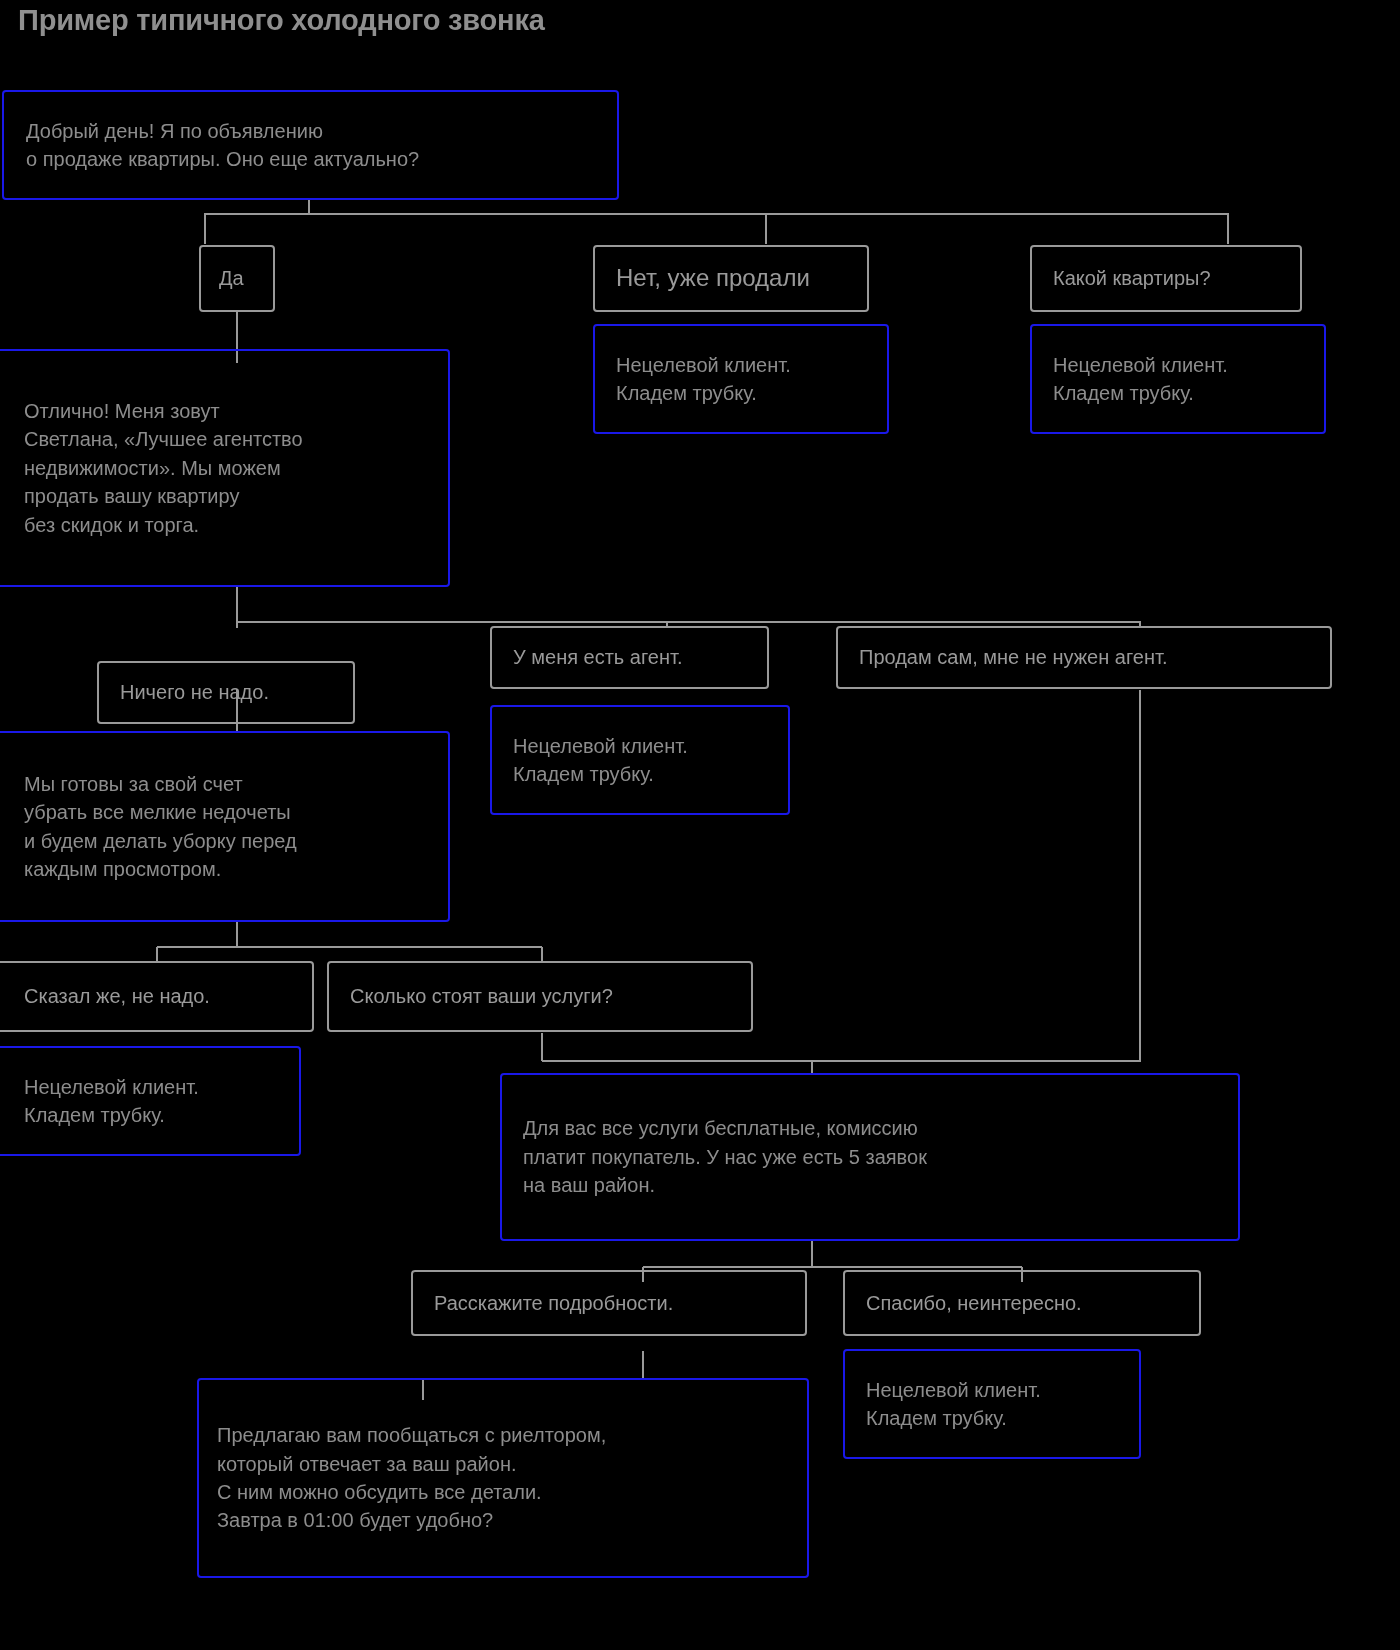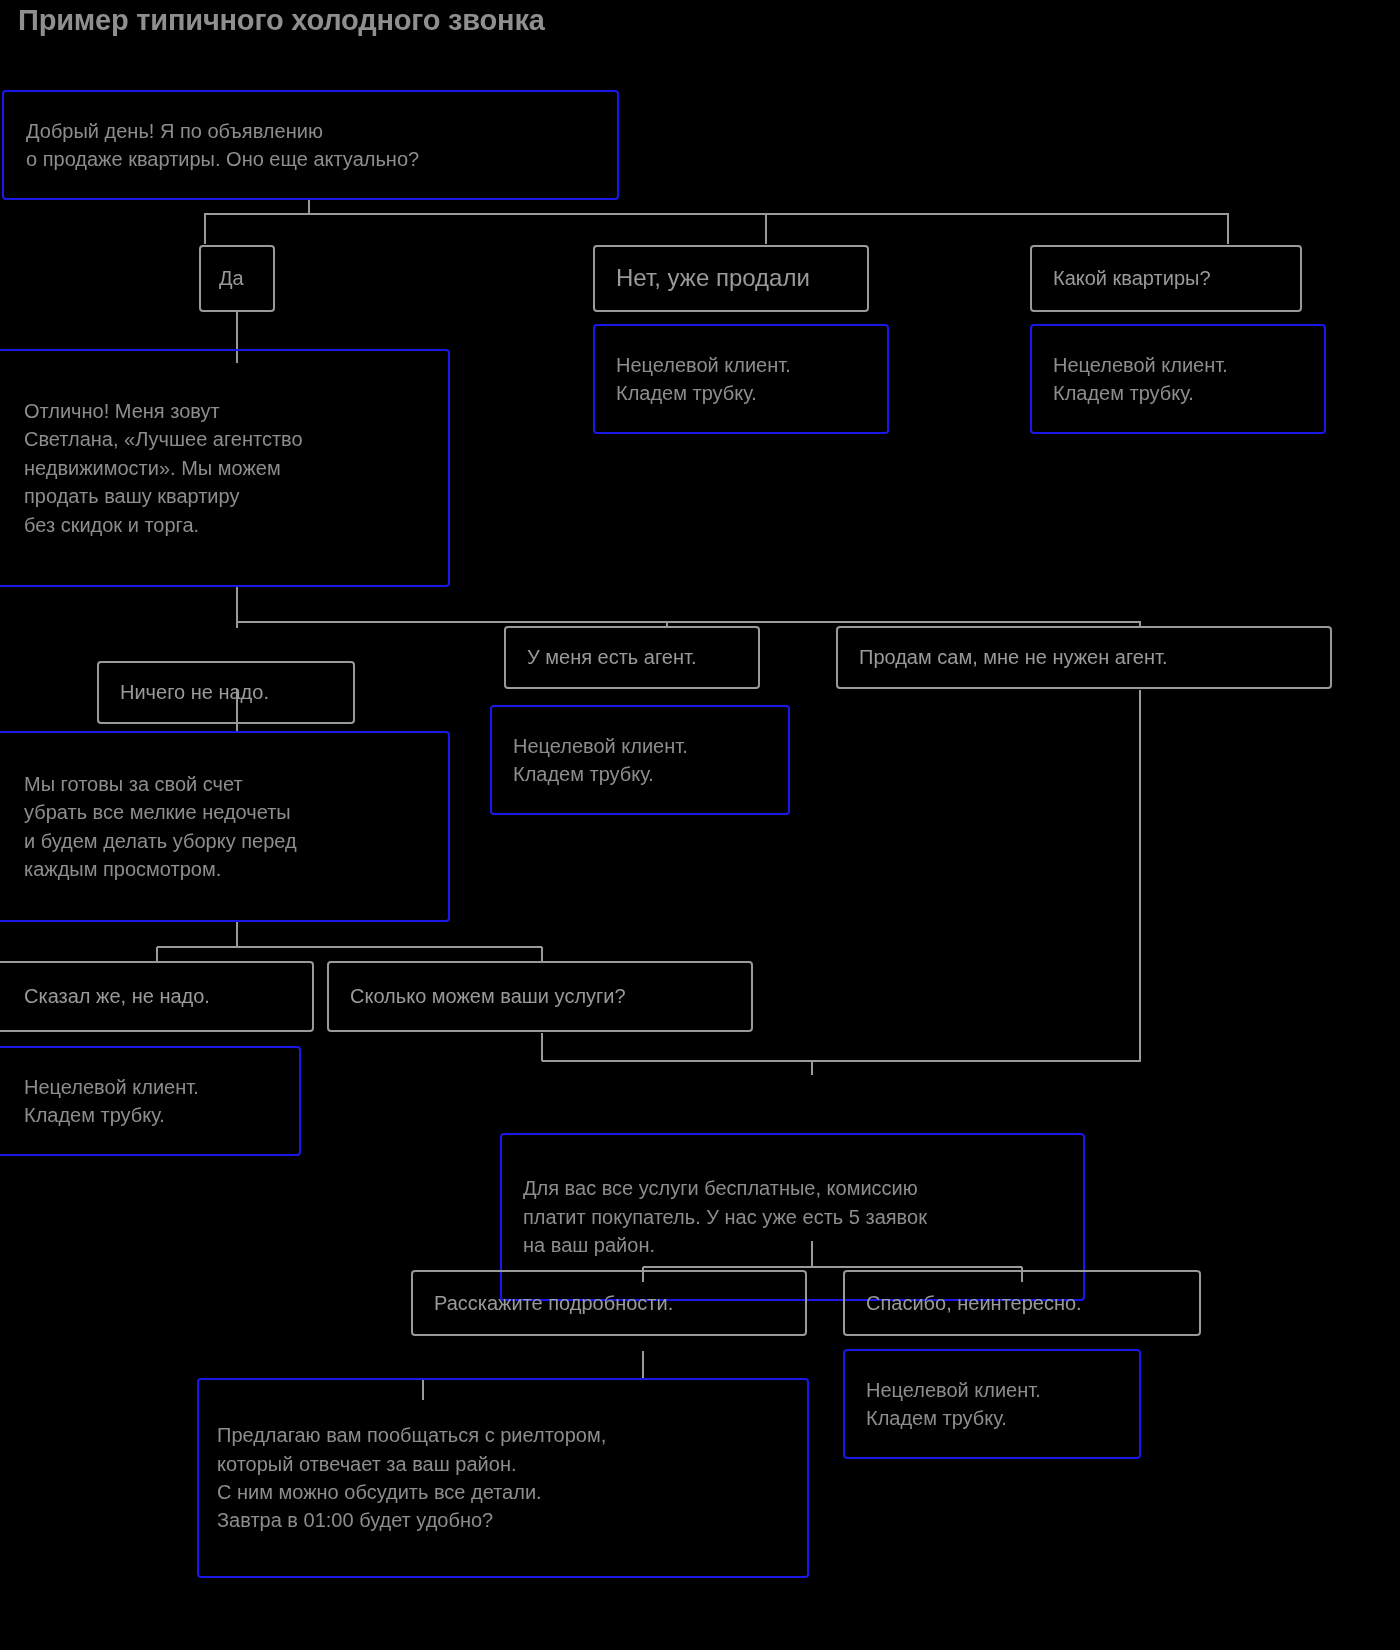--- a/index.html
+++ b/index.html
@@ -148,21 +148,21 @@
 Светлана, «Лучшее агентство
 недвижимости». Мы можем
 продать вашу квартиру
 без скидок и торга.</span>
   </div>
 
   <div class="node n-client" style="left:97px; top:626px; width:258px; height:63px; padding:0 21px; font-size:20px;margin-top:35px;">
     <span class="txt">Ничего не надо.</span>
   </div>
 
-  <div class="node n-client" style="left:504px; top:626px; width:256px; height:63px; padding:0 21px; font-size:20px;">
+  <div class="node n-client" style="left:490px; top:626px; width:279px; height:63px; padding:0 21px; font-size:20px;">
     <span class="txt">У меня есть агент.</span>
   </div>
 
   <div class="node n-client" style="left:836px; top:626px; width:496px; height:63px; padding:0 21px; font-size:20px;">
     <span class="txt">Продам сам, мне не нужен агент.</span>
   </div>
 
   <div class="node n-script" style="left:490px; top:705px; width:300px; height:110px; padding:0 21px; font-size:20px;">
     <span class="txt">Нецелевой клиент.
 Кладем трубку.</span>
@@ -173,29 +173,29 @@
 убрать все мелкие недочеты
 и будем делать уборку перед
 каждым просмотром.</span>
   </div>
 
   <div class="node n-client" style="left:-6px; top:961px; width:320px; height:71px; padding:0 28px; font-size:20px;">
     <span class="txt">Сказал же, не надо.</span>
   </div>
 
   <div class="node n-client" style="left:327px; top:961px; width:426px; height:71px; padding:0 21px; font-size:20px;">
-    <span class="txt">Сколько можем ваши услуги?</span>
+    <span class="txt">Сколько стоят ваши услуги?</span>
   </div>
 
   <div class="node n-script" style="left:-6px; top:1046px; width:307px; height:110px; padding:0 28px; font-size:20px;">
     <span class="txt">Нецелевой клиент.
 Кладем трубку.</span>
   </div>
 
-  <div class="node n-script" style="left:500px; top:1133px; width:585px; height:168px; padding:0 21px; font-size:20px;">
+  <div class="node n-script" style="left:500px; top:1073px; width:740px; height:168px; padding:0 21px; font-size:20px;">
     <span class="txt">Для вас все услуги бесплатные, комиссию
 платит покупатель. У нас уже есть 5 заявок
 на ваш район.</span>
   </div>
 
   <div class="node n-client" style="left:411px; top:1270px; width:396px; height:66px; padding:0 21px; font-size:20px;">
     <span class="txt">Расскажите подробности.</span>
   </div>
 
   <div class="node n-client" style="left:843px; top:1270px; width:358px; height:66px; padding:0 21px; font-size:20px;">

